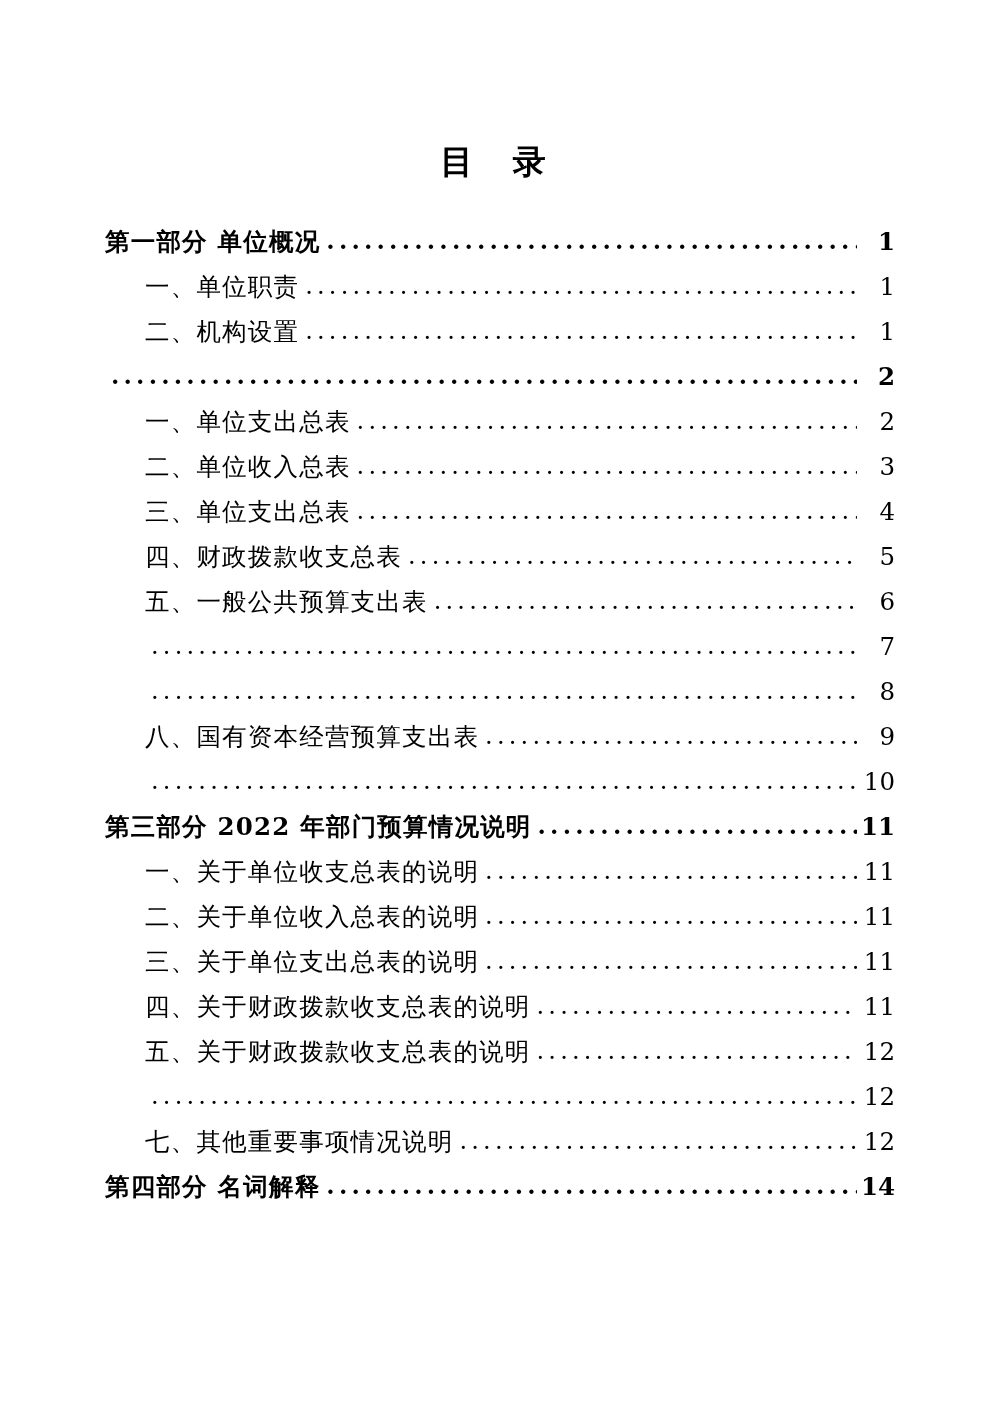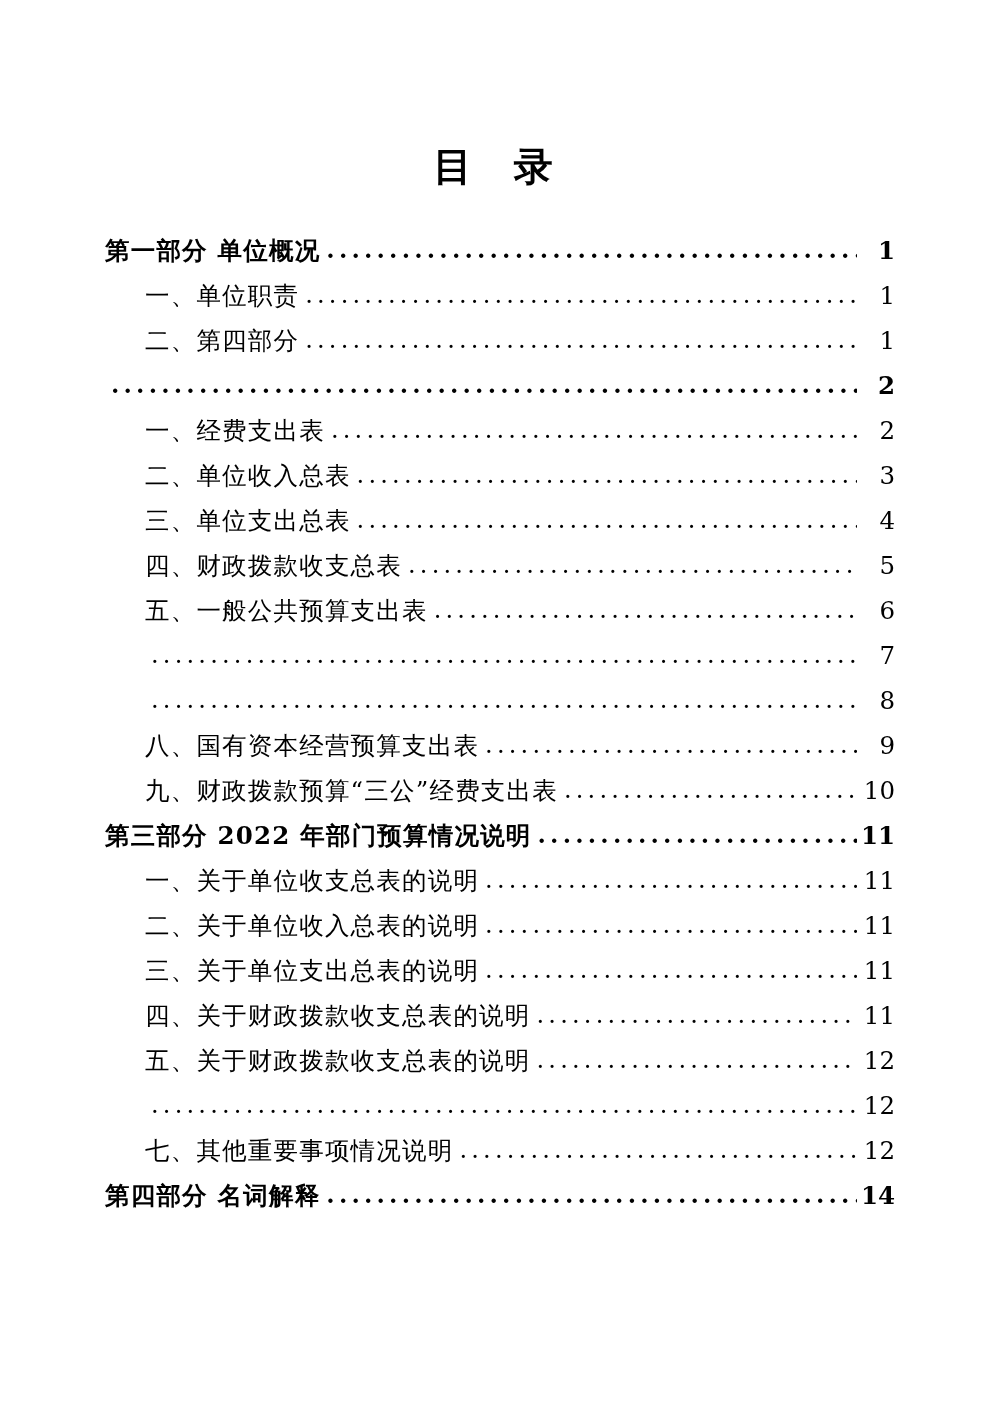--- a/index.html
+++ b/index.html
@@ -16,21 +16,21 @@
     width: 1000px;
     height: 1414px;
     margin: 0 auto;
     background: #ffffff;
     box-sizing: border-box;
     padding: 0;
     overflow: hidden;
   }
   .toc-title {
     text-align: center;
-    font-size: 39px;
+    font-size: 33px;
     font-weight: bold;
     letter-spacing: 14px;
     margin-top: 140px;
     margin-bottom: 34px;
     font-family: "DejaVu Serif", "Liberation Serif", serif;
   }
   .toc-list {
     margin: 0 auto;
     width: 790px;
   }
@@ -84,30 +84,30 @@
         <span class="toc-label">第一部分  单位概况</span>
         <span class="toc-dots">...............................................................................</span>
         <span class="toc-page">1</span>
       </div>
       <div class="toc-row level2">
         <span class="toc-label">一、单位职责</span>
         <span class="toc-dots">...............................................................................</span>
         <span class="toc-page">1</span>
       </div>
       <div class="toc-row level2">
-        <span class="toc-label">二、第四部分</span>
+        <span class="toc-label">二、机构设置</span>
         <span class="toc-dots">...............................................................................</span>
         <span class="toc-page">1</span>
       </div>
       <div class="toc-row level1">
         <span class="toc-dots">...............................................................................</span>
         <span class="toc-page">2</span>
       </div>
       <div class="toc-row level2">
-        <span class="toc-label">一、经费支出表</span>
+        <span class="toc-label">一、单位支出总表</span>
         <span class="toc-dots">...............................................................................</span>
         <span class="toc-page">2</span>
       </div>
       <div class="toc-row level2">
         <span class="toc-label">二、单位收入总表</span>
         <span class="toc-dots">...............................................................................</span>
         <span class="toc-page">3</span>
       </div>
       <div class="toc-row level2">
         <span class="toc-label">三、单位支出总表</span>
@@ -131,21 +131,20 @@
       <div class="toc-row level2">
         <span class="toc-dots">...............................................................................</span>
         <span class="toc-page">8</span>
       </div>
       <div class="toc-row level2">
         <span class="toc-label">八、国有资本经营预算支出表</span>
         <span class="toc-dots">...............................................................................</span>
         <span class="toc-page">9</span>
       </div>
       <div class="toc-row level2">
-        <span class="toc-label">九、财政拨款预算“三公”经费支出表</span>
         <span class="toc-dots">...............................................................................</span>
         <span class="toc-page">10</span>
       </div>
       <div class="toc-row level1">
         <span class="toc-label">第三部分  2022 年部门预算情况说明</span>
         <span class="toc-dots">...............................................................................</span>
         <span class="toc-page">11</span>
       </div>
       <div class="toc-row level2">
         <span class="toc-label">一、关于单位收支总表的说明</span>

